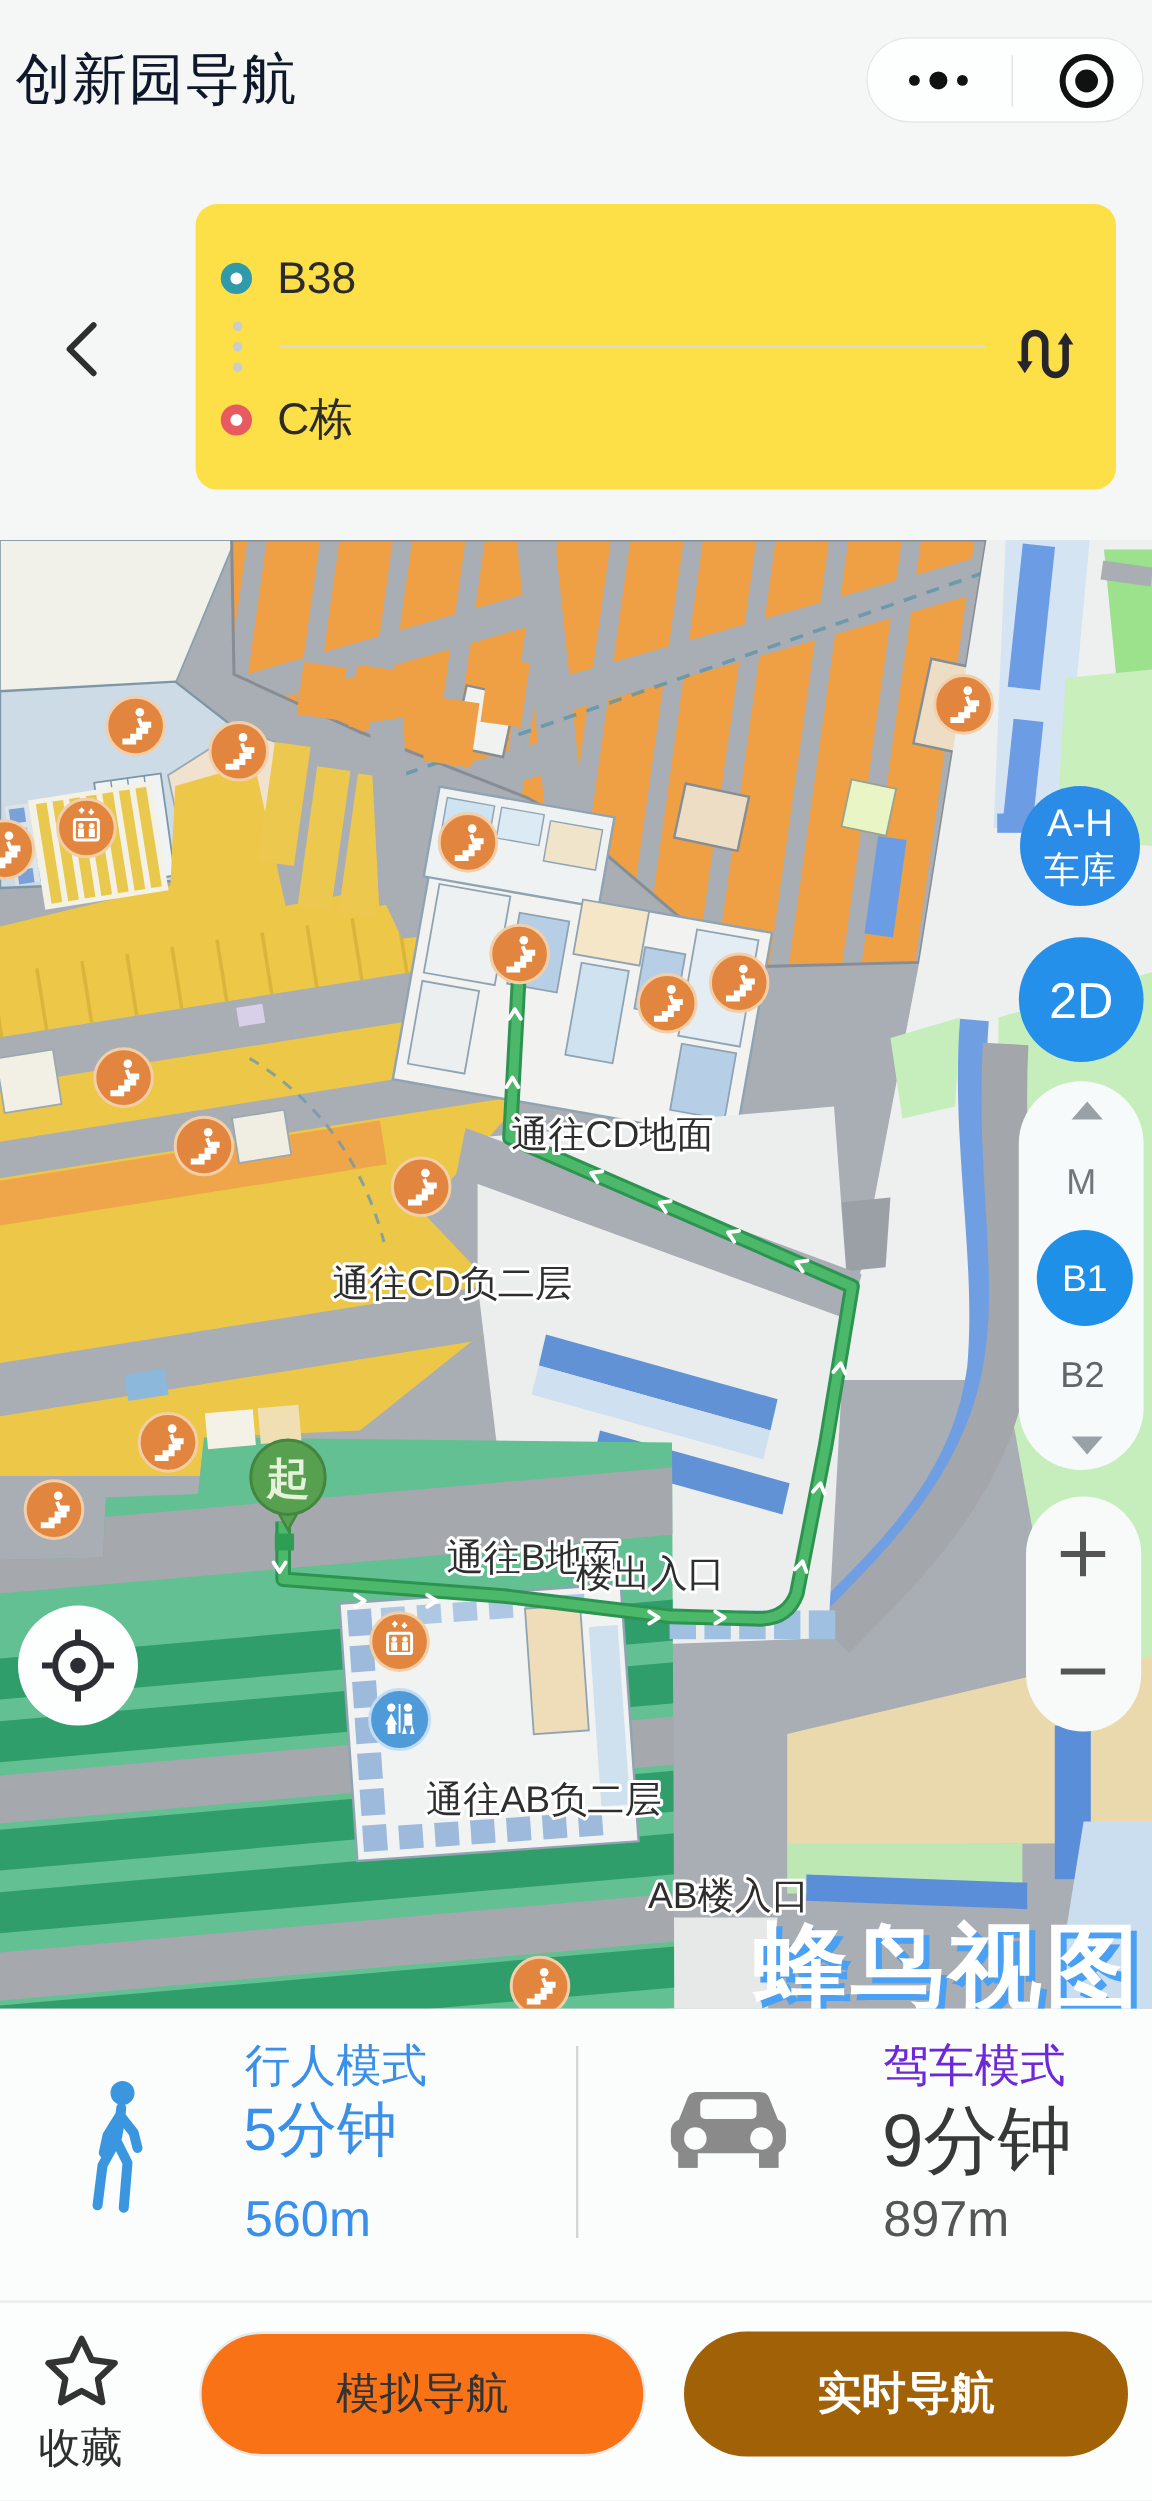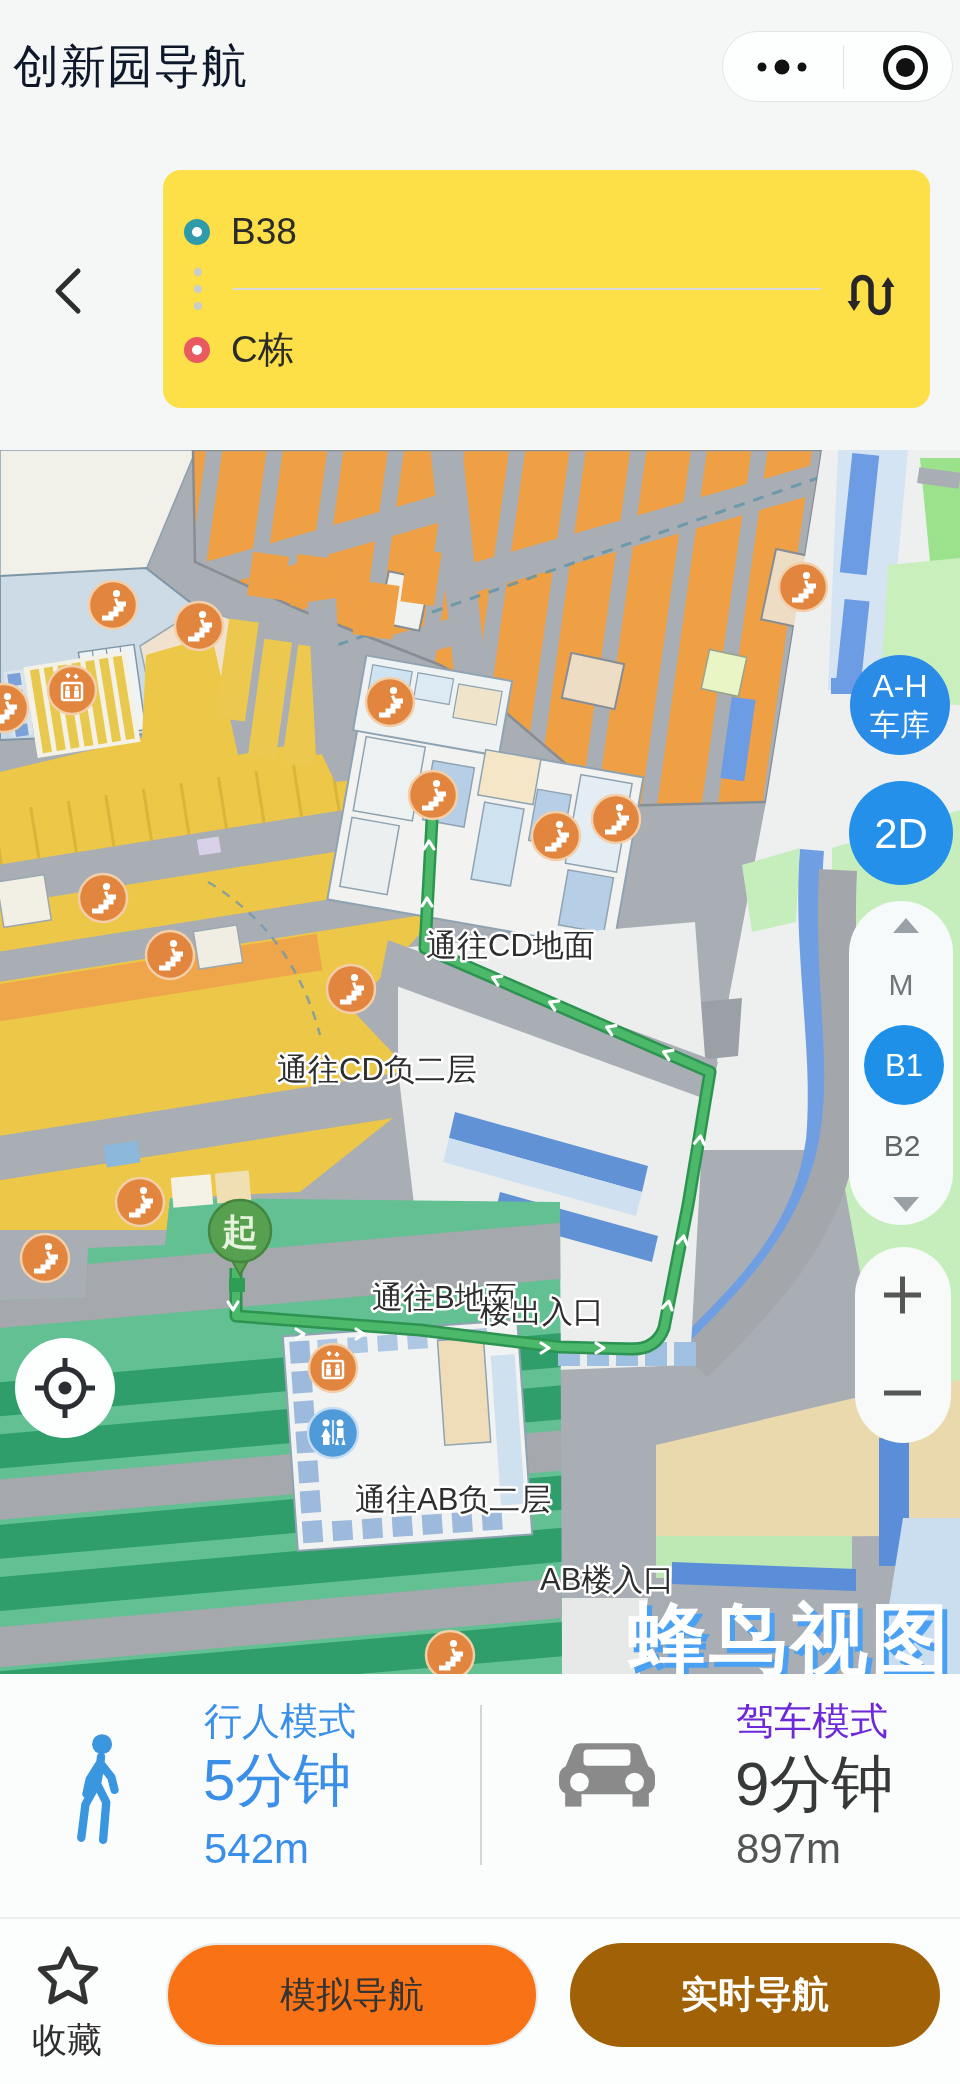--- a/index.html
+++ b/index.html
@@ -380,22 +380,22 @@
         <path d="M65,908 v9 M65,959 v9 M35,938 h9 M86,938 h9"></path>
       </g>
       <circle cx="65" cy="938" r="6.5" fill="#2b2f33"></circle>
     </svg></div>
 <div class="modes">
  <svg style="position:absolute;left:74px;top:58px" width="52" height="120" viewBox="0 0 25 56">
   <circle cx="13.5" cy="5" r="4.8" fill="#3b96e0"></circle>
   <path d="M13,11 C12.5,16 12,20 11,24 M11,24 L5.5,34 L3.5,50 M11,24 L15.5,33 L14,51 M12.5,14 L7.5,22 L6,29 M12.5,14 L18,21 L19.5,27" stroke="#3b96e0" stroke-width="4" fill="none" stroke-linecap="round" stroke-linejoin="round"></path>
  </svg>
  <div class="blue" style="position:absolute;left:204px;top:22px;font-size:38px">行人模式</div>
- <div class="blue" style="position:absolute;left:203px;top:68px;font-size:58px">5分钟</div>
- <div class="blue" style="position:absolute;left:204px;top:151px;font-size:42px">542m</div>
+ <div class="blue" style="position:absolute;left:203px;top:68px;font-size:50px">5分钟</div>
+ <div class="blue" style="position:absolute;left:204px;top:151px;font-size:42px">560m</div>
  <div class="vline"></div>
  <svg style="position:absolute;left:557px;top:62px" width="100" height="82" viewBox="0 0 49 37">
   <path d="M4,14 L8,4 Q9,2 12,2 L37,2 Q40,2 41,4 L45,14 Z" fill="#8a8a8a"></path>
   <rect x="1" y="13" width="47" height="14" rx="5" fill="#8a8a8a"></rect>
   <rect x="4" y="26" width="8" height="7" fill="#8a8a8a"></rect>
       <rect x="37" y="26" width="8" height="7" fill="#8a8a8a"></rect>
   <circle cx="11" cy="21" r="4.6" fill="#fbfcfc"></circle>
       <circle cx="38" cy="21" r="4.6" fill="#fbfcfc"></circle>
   <rect x="13" y="5" width="23" height="8" rx="2" fill="#fbfcfc"></rect>
  </svg>

